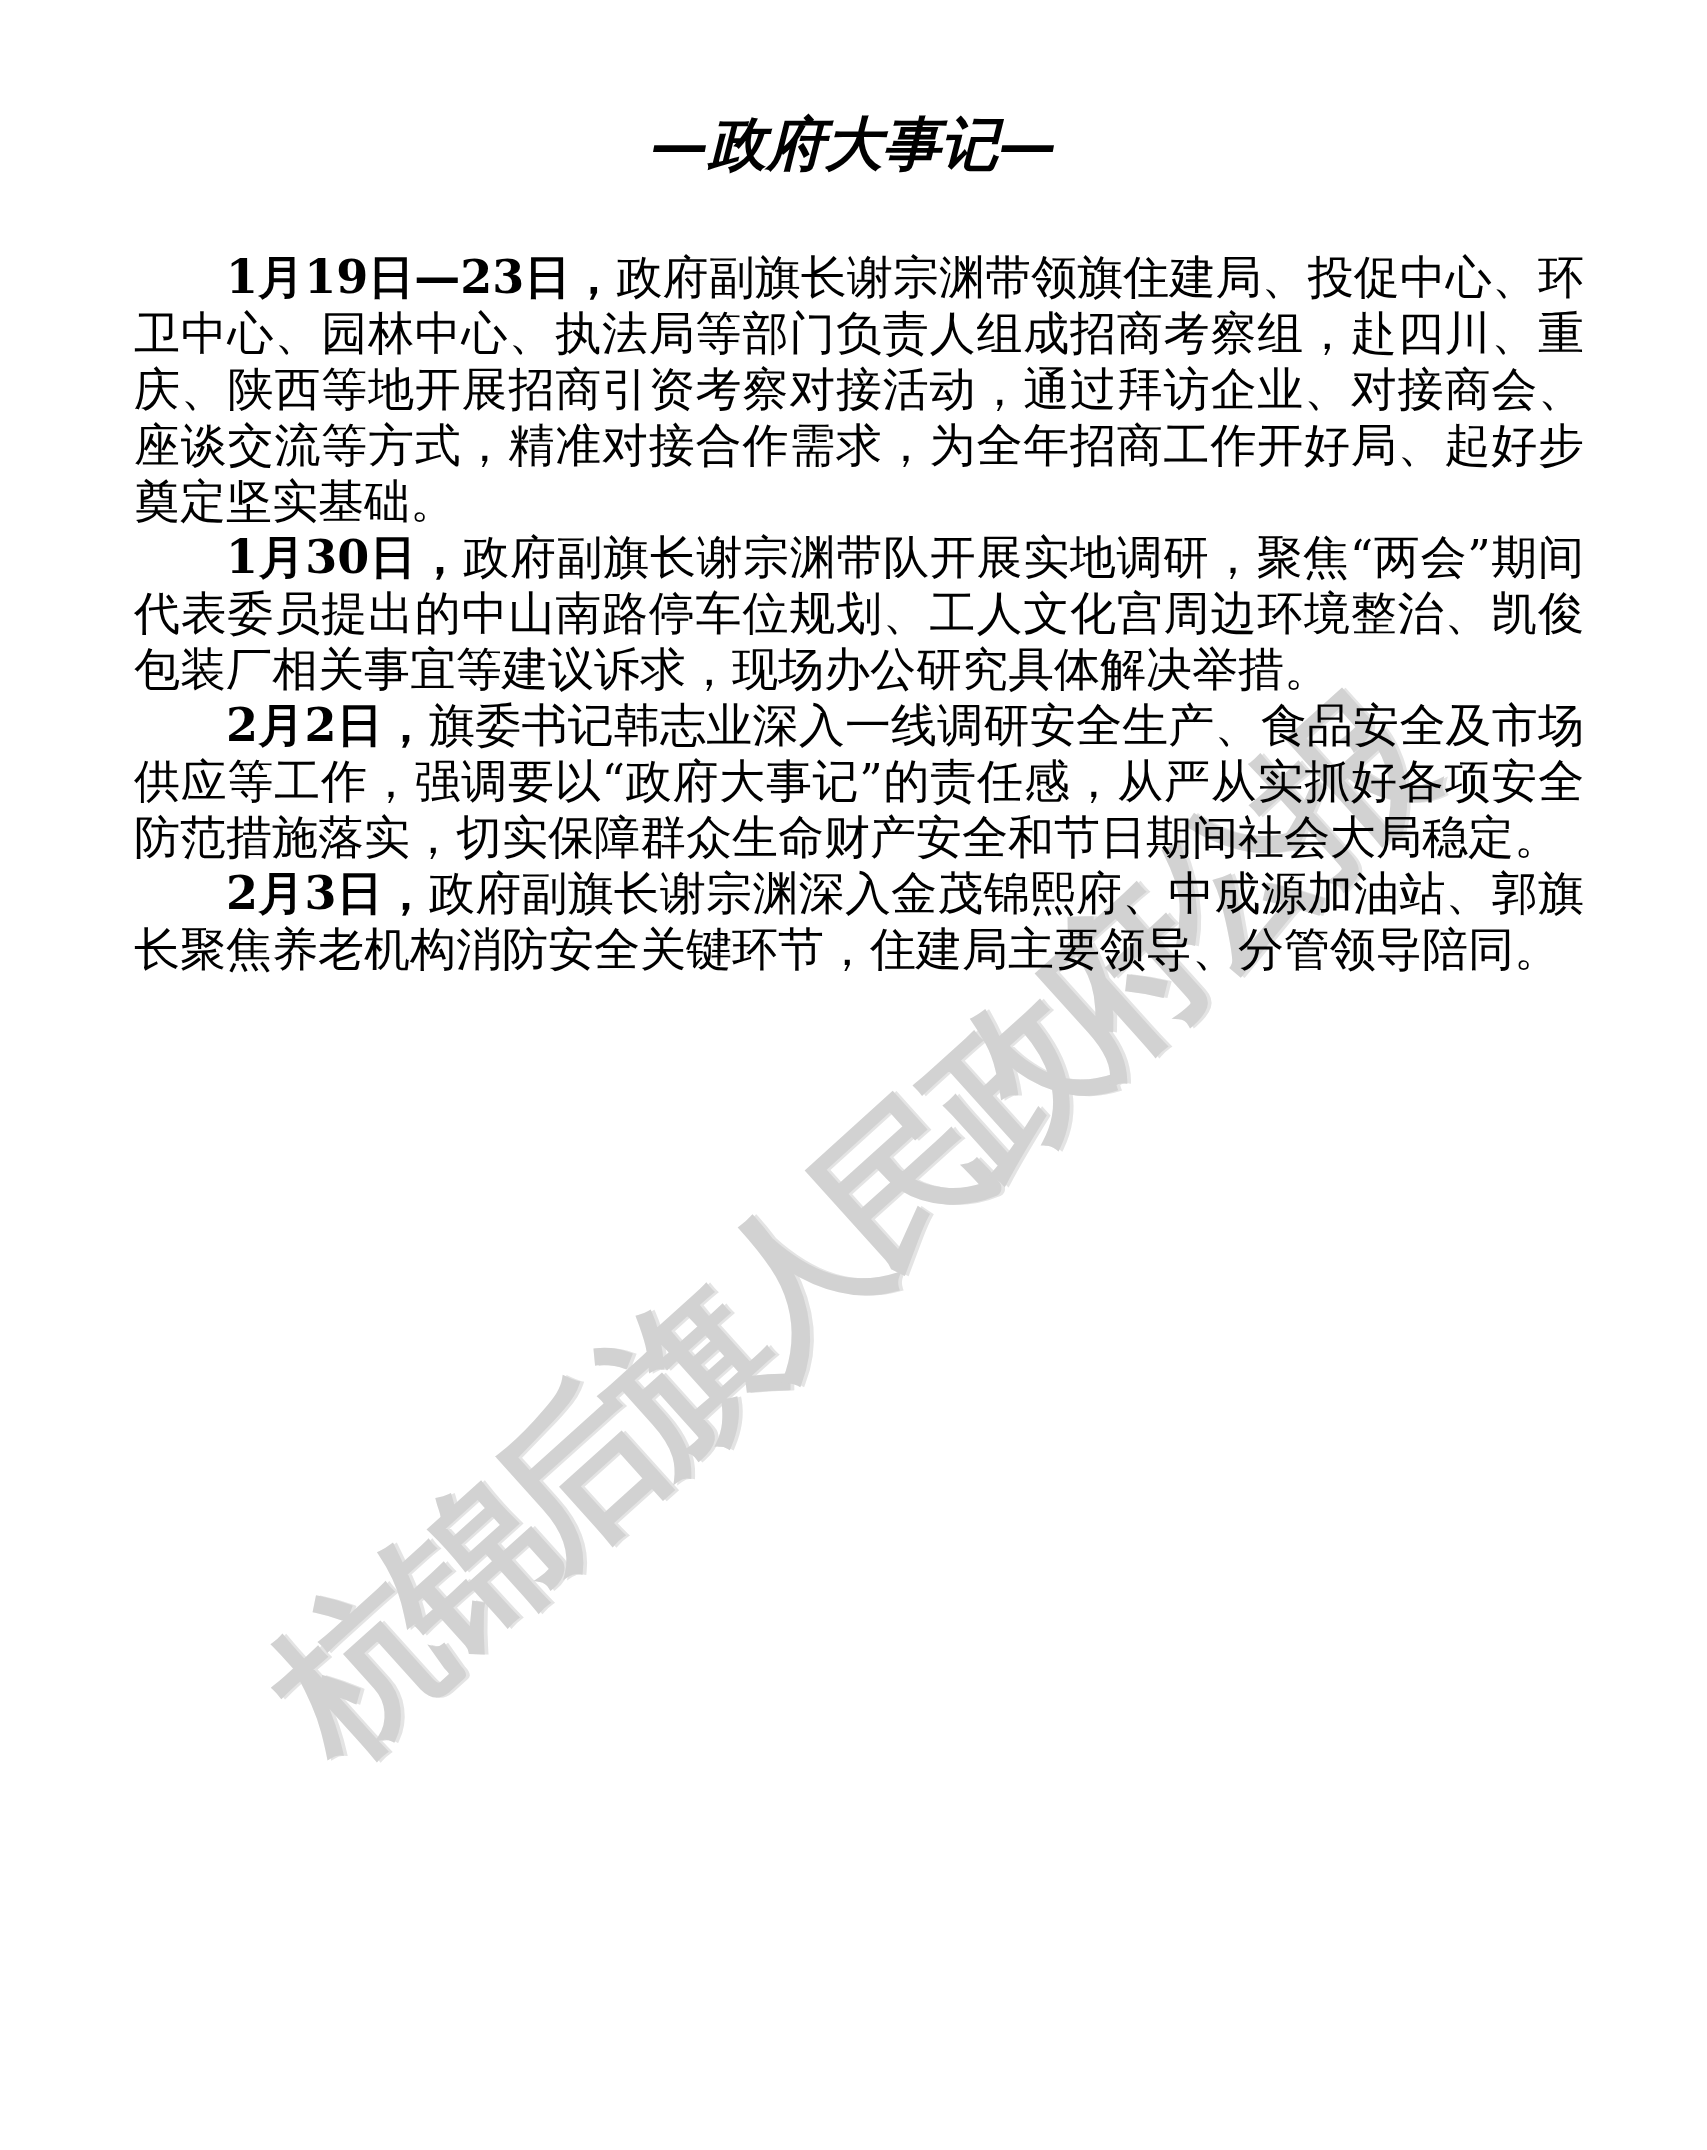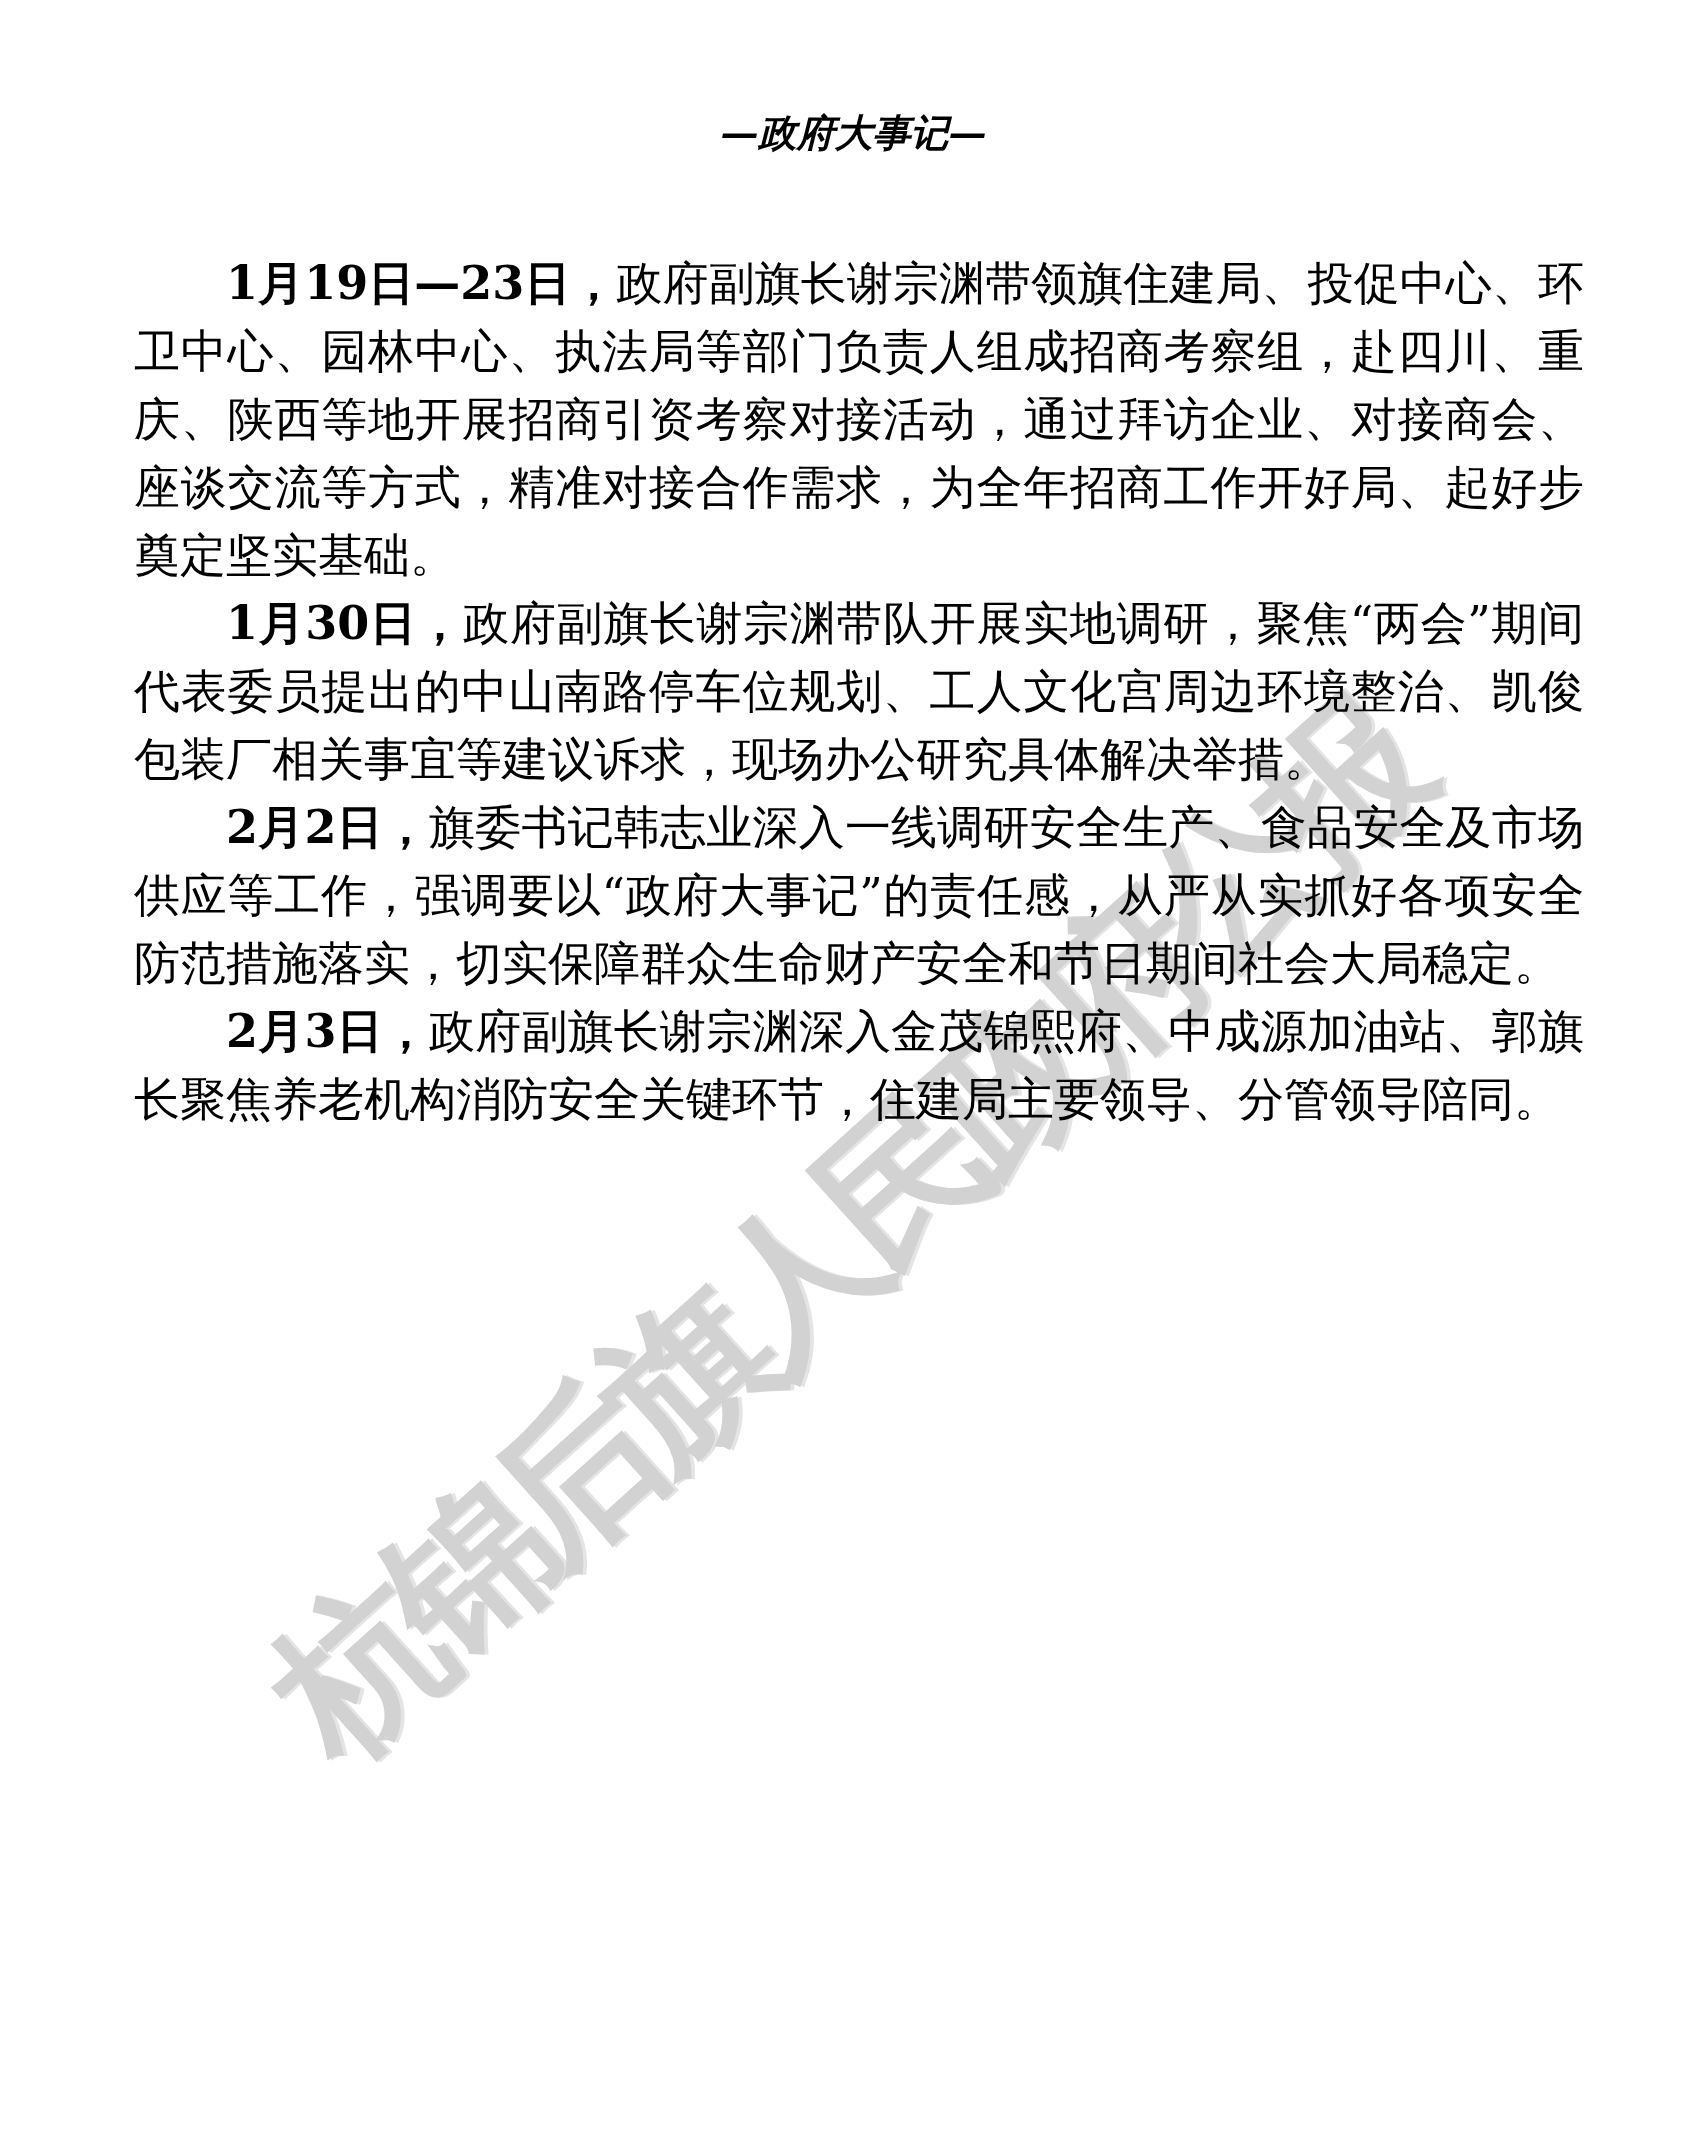--- a/index.html
+++ b/index.html
@@ -37,37 +37,37 @@
     white-space: nowrap;
     z-index: 0;
     pointer-events: none;
   }
   .header {
     position: absolute;
     top: 110px;
     left: 0;
     width: 100%;
     text-align: center;
-    font-size: 38px;
+    font-size: 58px;
     line-height: 1.2;
     font-weight: 700;
     font-style: italic;
     z-index: 1;
   }
   .content {
     position: absolute;
     left: 134px;
     top: 249px;
     width: 1450px;
     z-index: 1;
   }
   .content p {
     margin: 0;
     font-size: 46px;
-    line-height: 68px;
+    line-height: 56px;
     text-align: justify;
     text-justify: inter-ideograph;
     text-indent: 2em;
     word-break: break-all;
   }
   .date {
     font-weight: 700;
   }
 </style>
 </head>

